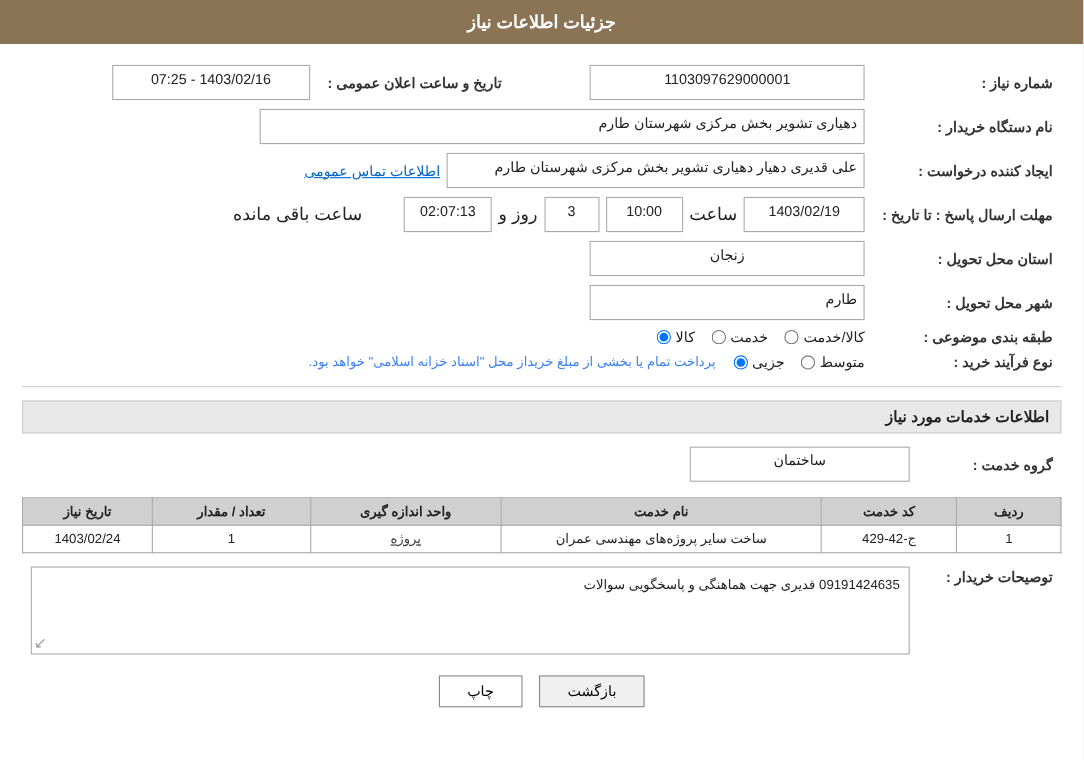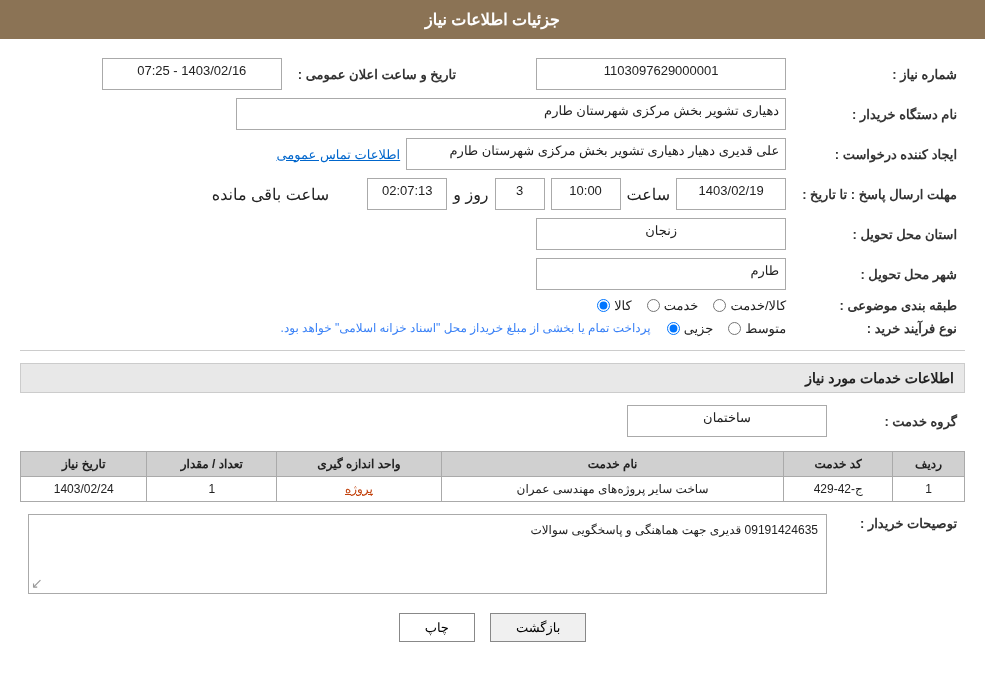--- a/index.html
+++ b/index.html
@@ -117,21 +117,21 @@
     }
     .services-table {
       width: 100%;
       border-collapse: collapse;
       margin: 8px 0;
       font-size: 12px;
     }
     .services-table th {
       background: #d0d0d0;
       border: 1px solid #aaa;
-      padding: 5px 8px;
+      padding: 5px 20px;
       text-align: center;
       font-weight: bold;
     }
     .services-table td {
       border: 1px solid #aaa;
       padding: 5px 8px;
       text-align: center;
       background: #fff;
     }
     .buyer-desc-box {
@@ -310,21 +310,21 @@
             <th>واحد اندازه گیری</th>
             <th>تعداد / مقدار</th>
             <th>تاریخ نیاز</th>
           </tr>
         </thead>
         <tbody id="services-tbody">
         <tr>
               <td>1</td>
               <td>ج-42-429</td>
               <td>ساخت سایر پروژه‌های مهندسی عمران</td>
-              <td><span style="color:#c2410c;text-decoration:underline;">پروژه</span></td>
+              <td><span style="color:#404040;text-decoration:underline;">پروژه</span></td>
               <td>1</td>
               <td>1403/02/24</td>
             </tr>
           </tbody>
       </table>
 
       <table class="info-table" style="margin-top:8px;">
         <tbody>
             <tr>
           <td class="label-cell" style="vertical-align:top; padding-top:6px; width:130px;">توصیحات خریدار :</td>

